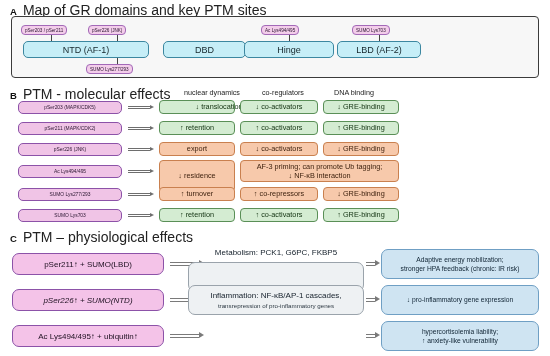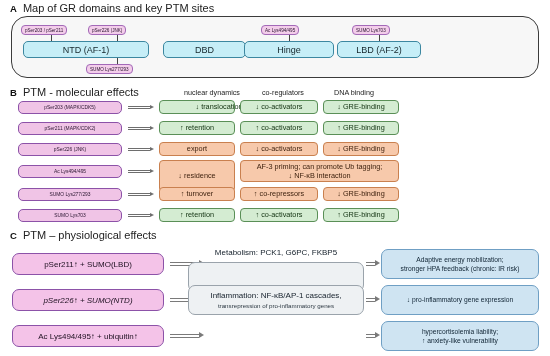--- a/index.html
+++ b/index.html
@@ -27,33 +27,33 @@
     align-items: baseline;
     gap: 6px;
     white-space: nowrap;
   }
   .panel-letter {
     font-size: 9.5px;
     font-weight: bold;
     color: #111;
   }
   .panel-title {
-    font-size: 11px;
+    font-size: 14px;
     color: #222;
   }
 
   
   #panelA-box {
     position: absolute;
     left: 11px;
     top: 16px;
     width: 528px;
     height: 62px;
     border: 1.2px solid #3b3b3b;
-    border-radius: 16px;
+    border-radius: 4px;
     background: #f7f7f7;
     box-sizing: border-box;
   }
   .domain-box {
     position: absolute;
     height: 17px;
     border: 1px solid #3c87a0;
     border-radius: 5px;
     background: #c6eef7;
     box-sizing: border-box;

